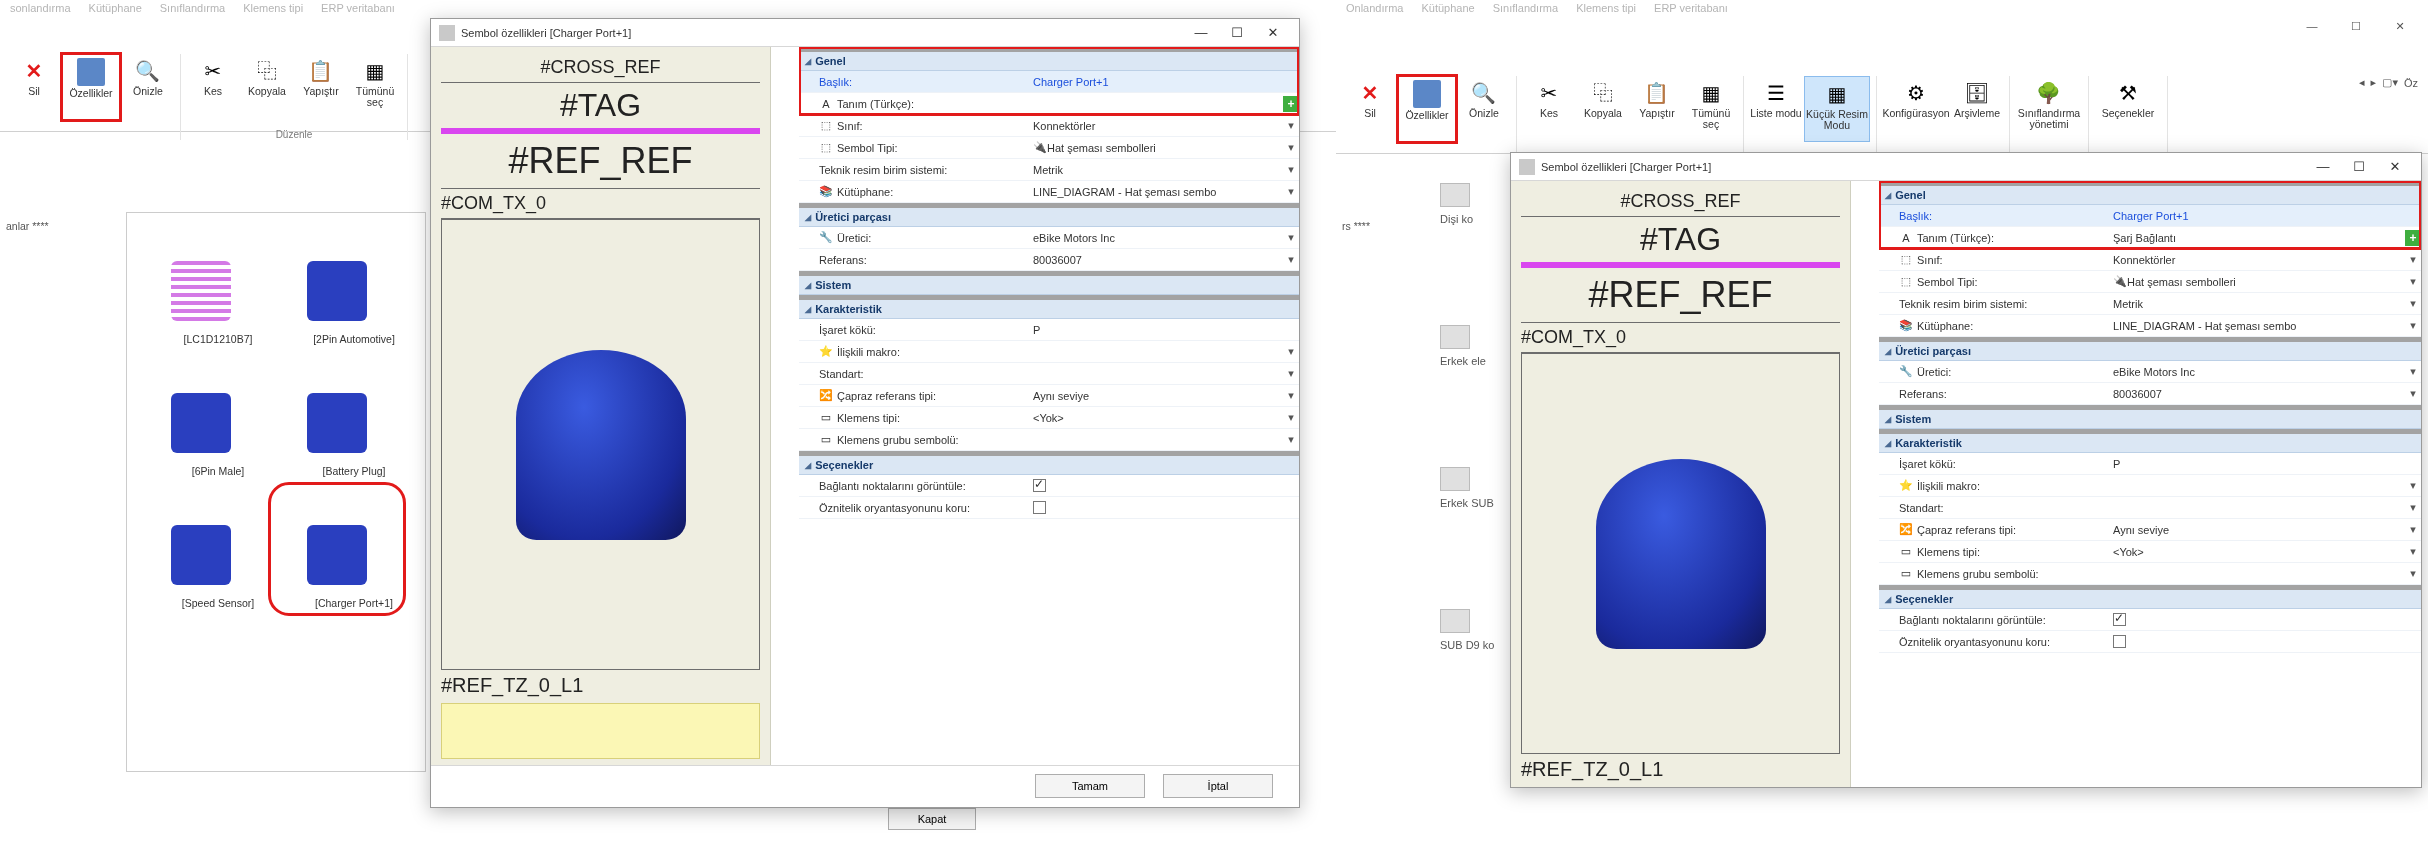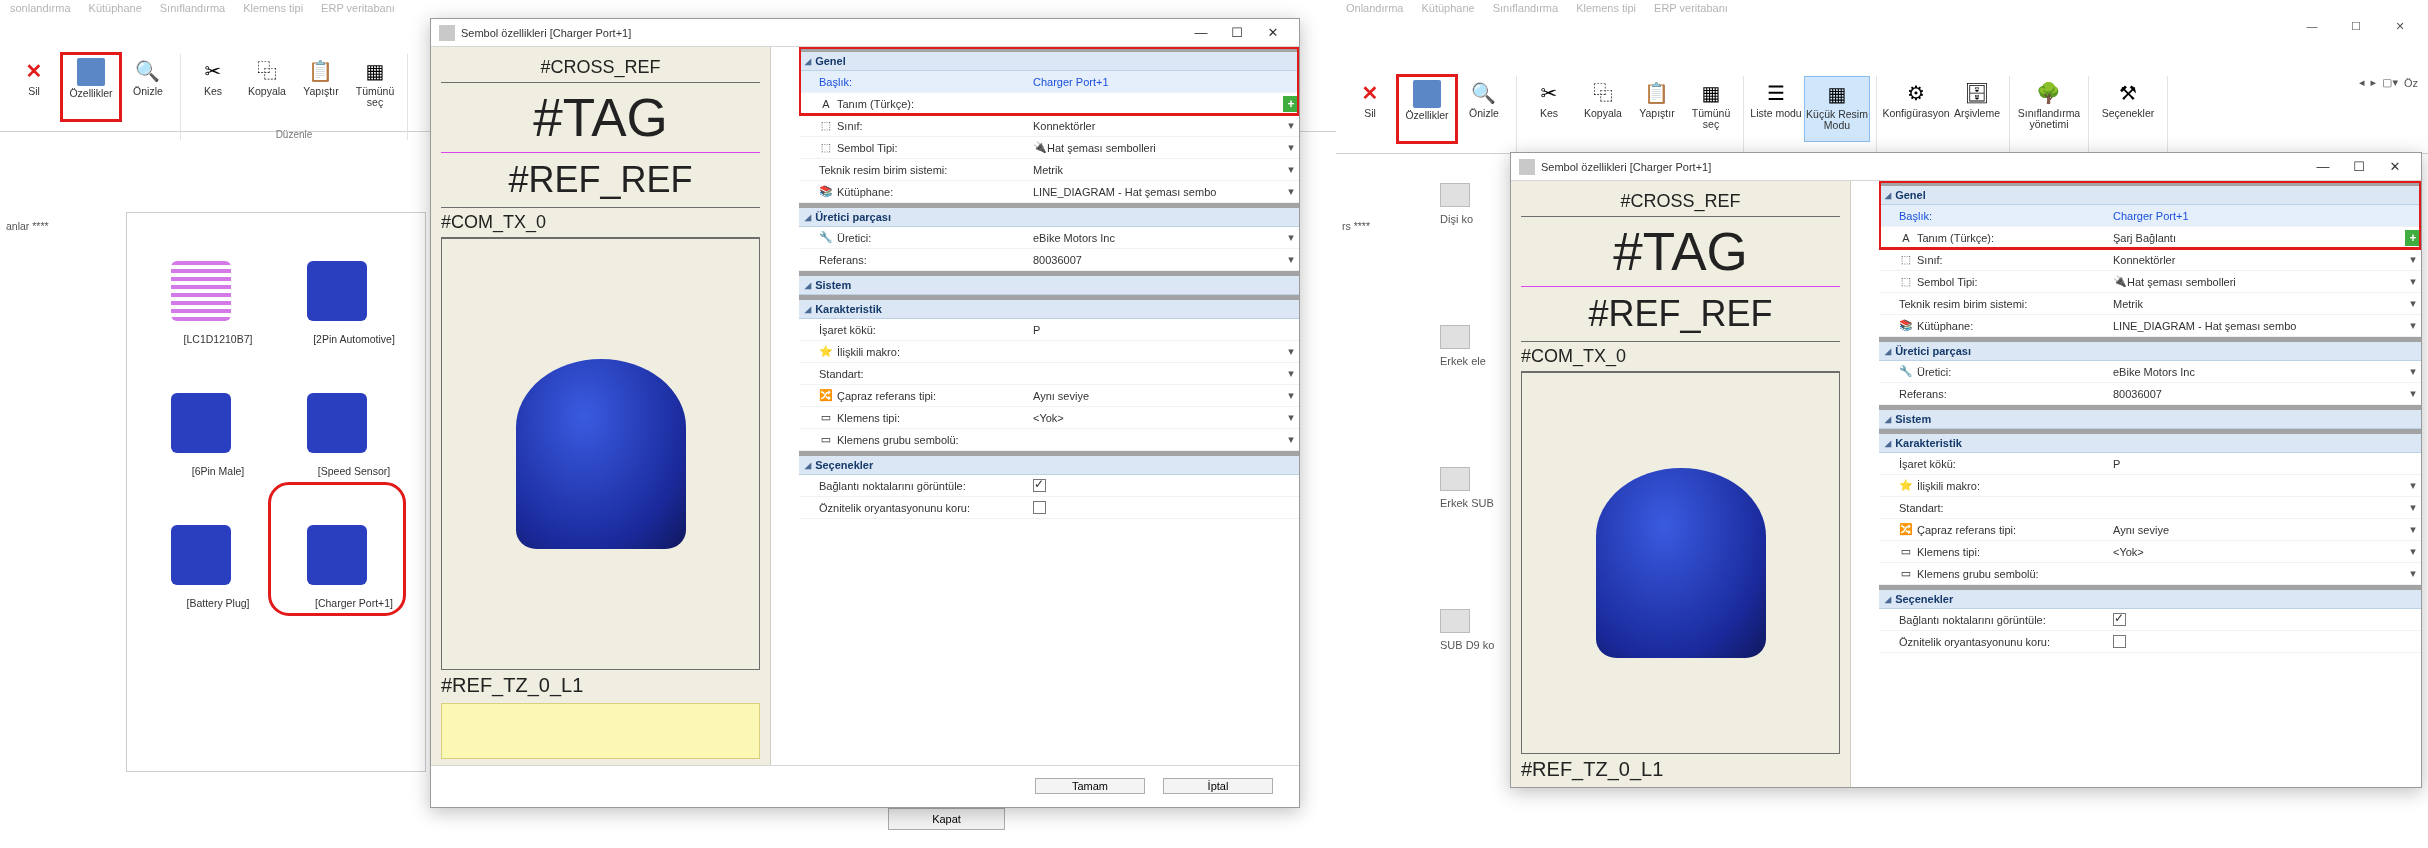--- a/index.html
+++ b/index.html
@@ -40,21 +40,21 @@
   
   .dialog{ position:absolute; background:#fff; border:1px solid #9a9a9a; box-shadow:0 4px 18px rgba(0,0,0,.25);}
   .dlg-title{ height:28px; background:#fff; border-bottom:1px solid #d7d7d7; display:flex; align-items:center; padding:0 8px;}
   .dlg-title .ico{ width:16px; height:16px; background:#c9c9c9; margin-right:6px;}
   .dlg-title .txt{ flex:1; color:#333;}
   .dlg-title .wbtn{ width:36px; height:22px; display:flex; align-items:center; justify-content:center; color:#333; font-size:13px;}
   .dlg-body{ display:flex; height:calc(100% - 70px);gap:28px;}
   .preview{ width:340px; background:#efeee1; border-right:1px solid #cfcfbf; display:flex; flex-direction:column; align-items:center; padding:6px 10px; position:relative;}
   .preview .blk{ width:100%; text-align:center; font-family:Arial; color:#222;}
   .preview .ref-h{ font-size:18px; border-bottom:1px solid #6d6d6d; padding:4px 0;}
-  .preview .tag-h{ font-size:53px; font-weight:500; border-bottom:1px solid #d946ef; padding:4px 0;}
+  .preview .tag-h{ font-size:32px; font-weight:500; border-bottom:6px solid #d946ef; padding:4px 0;}
   .preview .refref{ font-size:36px; font-weight:500; padding:6px 0;}
   .preview .com{ font-size:18px; border-top:1px solid #6d6d6d; border-bottom:1px solid #6d6d6d; padding:4px 0; text-align:left; width:100%;}
   .preview .imgbox{ flex:1; width:100%; border:1px solid #6d6d6d; margin-top:0; display:flex; align-items:center; justify-content:center;}
   .preview .connector3d{ width:170px; height:190px; background:radial-gradient(ellipse at 40% 30%, #3a5be0 0%, #1a2a9c 70%, #10175c 100%); border-radius:50% 50% 12% 12% / 36% 36% 10% 10%; position:relative;}
   .preview .reftz{ font-size:20px; text-align:left; width:100%; padding-top:4px;}
   .preview .yellowbar{height:56px; width:100%; background:#fbf7b5; border:1px solid #d8d07a; margin-top:6px;}
 
   .props{ flex:1; overflow:auto;}
   .grp-head{ background:#dbe7f4; color:#163a6b; font-weight:600; padding:3px 6px; border-top:5px solid #a3a3a3; border-bottom:1px solid #bcd0e6; display:flex; align-items:center;}
   .grp-head::before{content:"◢"; font-size:8px; margin-right:4px; color:#4a6a93;}
@@ -62,23 +62,23 @@
   .prow .k{ width:230px; padding-left:20px; color:#333; display:flex; align-items:center; gap:4px;}
   .prow .v{ flex:1; color:#333; padding-left:4px; display:flex; align-items:center;}
   .prow .v.blue{ color:#1b4fdc;}
   .prow .dd{ margin-left:auto; width:16px; color:#555; text-align:center;}
   .prow .plus{ margin-left:auto; width:16px; height:16px; background:#3fae3f; color:#fff; display:flex;align-items:center;justify-content:center; font-weight:bold; font-size:12px;}
   .prow.hl-blue{ background:#e4effb;}
   .prow .k.blue{ color:#1b4fdc;}
   .mini-ic{ width:14px; height:14px; display:inline-flex; align-items:center;justify-content:center; font-size:11px;}
 
   .dlg-foot{ height:40px; border-top:1px solid #d7d7d7; display:flex; align-items:center; justify-content:flex-end; gap:18px; padding:0 26px;}
-  .dlg-foot button{ width:110px; height:16px; background:#f4f4f4; border:1px solid #adadad;}
-  
-  .kapat-btn{ position:absolute; width:117px; height:22px; background:#f4f4f4; border:1px solid #adadad; display:flex; align-items:center;justify-content:center;}
+  .dlg-foot button{ width:110px; height:24px; background:#f4f4f4; border:1px solid #adadad;}
+  
+  .kapat-btn{ position:absolute; width:88px; height:22px; background:#f4f4f4; border:1px solid #adadad; display:flex; align-items:center;justify-content:center;}
 
   .chk{ width:13px;height:13px; border:1px solid #777; display:inline-block; position:relative;}
   .chk.on::after{content:"✓"; position:absolute; top:-3px; left:0; font-size:12px;}
 
   .red-outline-field{ outline:3px solid #e21a1a; outline-offset:-2px;}
 
   
   .tree2{ position:absolute; font-size:10.5px; color:#555;}
   .tree2 .row{ display:flex; align-items:center; gap:4px; height:18px;}
   .tree2 .thumbimg{ width:30px; height:24px; background:#e0e0e0; border:1px solid #bbb;}
@@ -151,25 +151,25 @@
         <div class="thumb">
           <div class="pic"></div>
           <div class="cap">[2Pin Automotive]</div>
         </div>
         <div class="thumb">
           <div class="pic"></div>
           <div class="cap">[6Pin Male]</div>
         </div>
         <div class="thumb">
           <div class="pic"></div>
-          <div class="cap">[Speed Sensor]</div>
+          <div class="cap">[Battery Plug]</div>
         </div>
         <div class="thumb">
           <div class="pic"></div>
-          <div class="cap">[Battery Plug]</div>
+          <div class="cap">[Speed Sensor]</div>
         </div>
         <div class="thumb sel">
           <div class="pic"></div>
           <div class="cap">[Charger Port+1]</div>
         </div>
       </div>
   </div>
 
   <div class="kapat-btn" style="top:808px; left:888px;">
       <span>Kapat</span>

